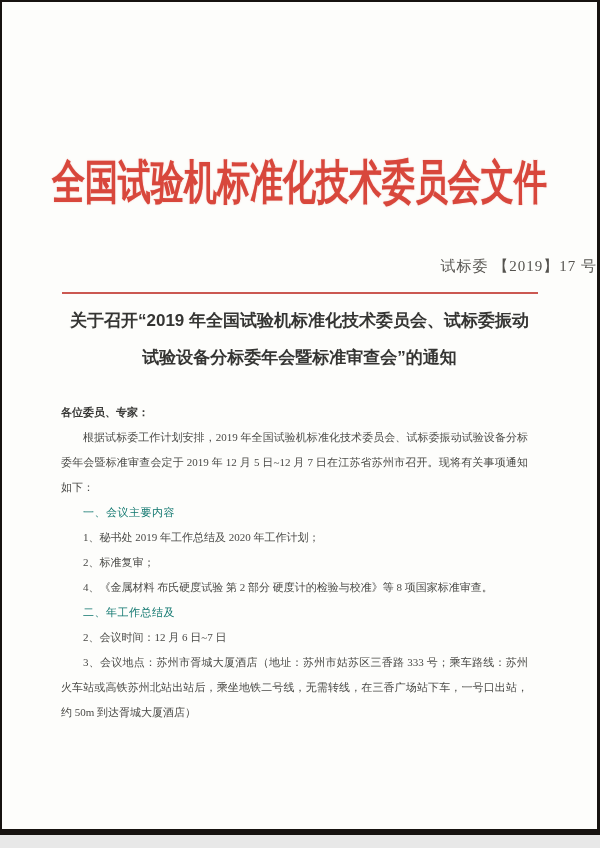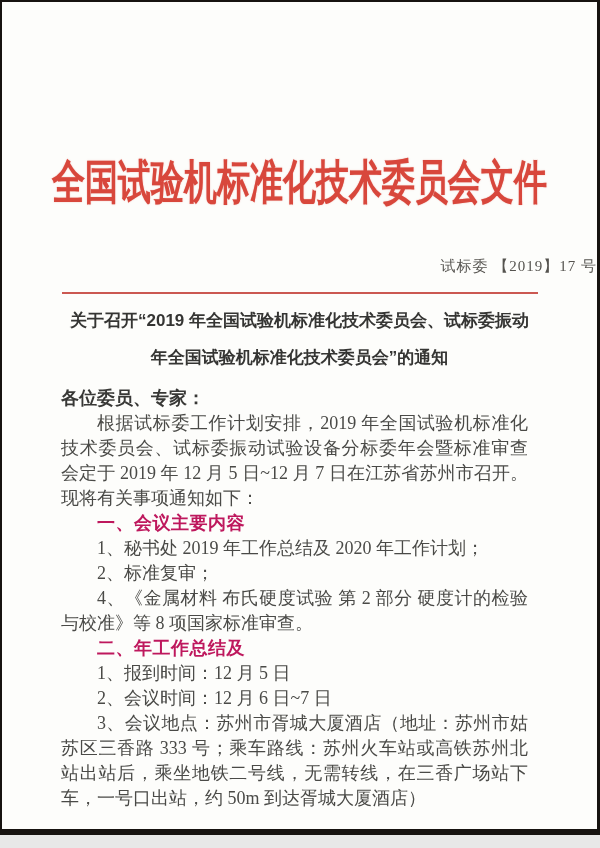--- a/index.html
+++ b/index.html
@@ -68,65 +68,64 @@
     margin-top: 8px;
     text-align: center;
     font-family: "Liberation Sans", "DejaVu Sans", sans-serif;
     font-weight: 700;
     font-size: 17px;
     line-height: 37px;
     color: #353533;
   }
 
   .body-text {
-    margin-top: 10px;
+    margin-top: 24px;
     padding: 0 69px 0 59px;
-    font-size: 18px;
+    font-size: 11px;
     line-height: 25px;
     color: var(--ink);
     text-align: justify;
   }
   .body-text p { text-indent: 2em; }
   .body-text p.salutation { text-indent: 0; color: var(--ink-dark); font-weight: 600; }
   .body-text p.section-heading {
     font-family: "Liberation Sans", "DejaVu Sans", sans-serif;
-    font-weight: 700;
-    color: #be185d;
+    font-weight: 400;
+    color: #0f766e;
     letter-spacing: 0.5px;
   }
 </style>
 </head>
 <body>
 
 <div class="scan-frame">
   <div class="page">
 
     <div class="letterhead">
       <span class="stamp">全国试验机标准化技术委员会文件</span>
     </div>
 
     <div class="doc-number">试标委 【2019】17 号</div>
 
     <div class="red-rule"></div>
 
     <div class="subject">
       <div>关于召开“2019 年全国试验机标准化技术委员会、试标委振动</div>
-      <div>年全国试验机标准化技术委员会”的通知</div>
+      <div>试验设备分标委年会暨标准审查会”的通知</div>
     </div>
 
     <div class="body-text">
       <p class="salutation">各位委员、专家：</p>
 
       <p>根据试标委工作计划安排，2019 年全国试验机标准化技术委员会、试标委振动试验设备分标委年会暨标准审查会定于 2019 年 12 月 5 日~12 月 7 日在江苏省苏州市召开。现将有关事项通知如下：</p>
 
       <p class="section-heading">一、会议主要内容</p>
       <p>1、秘书处 2019 年工作总结及 2020 年工作计划；</p>
       <p>2、标准复审；</p>
       <p>4、《金属材料 布氏硬度试验 第 2 部分 硬度计的检验与校准》等 8 项国家标准审查。</p>
 
       <p class="section-heading">二、年工作总结及</p>
-      <p>1、报到时间：12 月 5 日</p>
       <p>2、会议时间：12 月 6 日~7 日</p>
       <p>3、会议地点：苏州市胥城大厦酒店（地址：苏州市姑苏区三香路 333 号；乘车路线：苏州火车站或高铁苏州北站出站后，乘坐地铁二号线，无需转线，在三香广场站下车，一号口出站，约 50m 到达胥城大厦酒店）</p>
     </div>
 
   </div>
 </div>
 
 </body></html>

